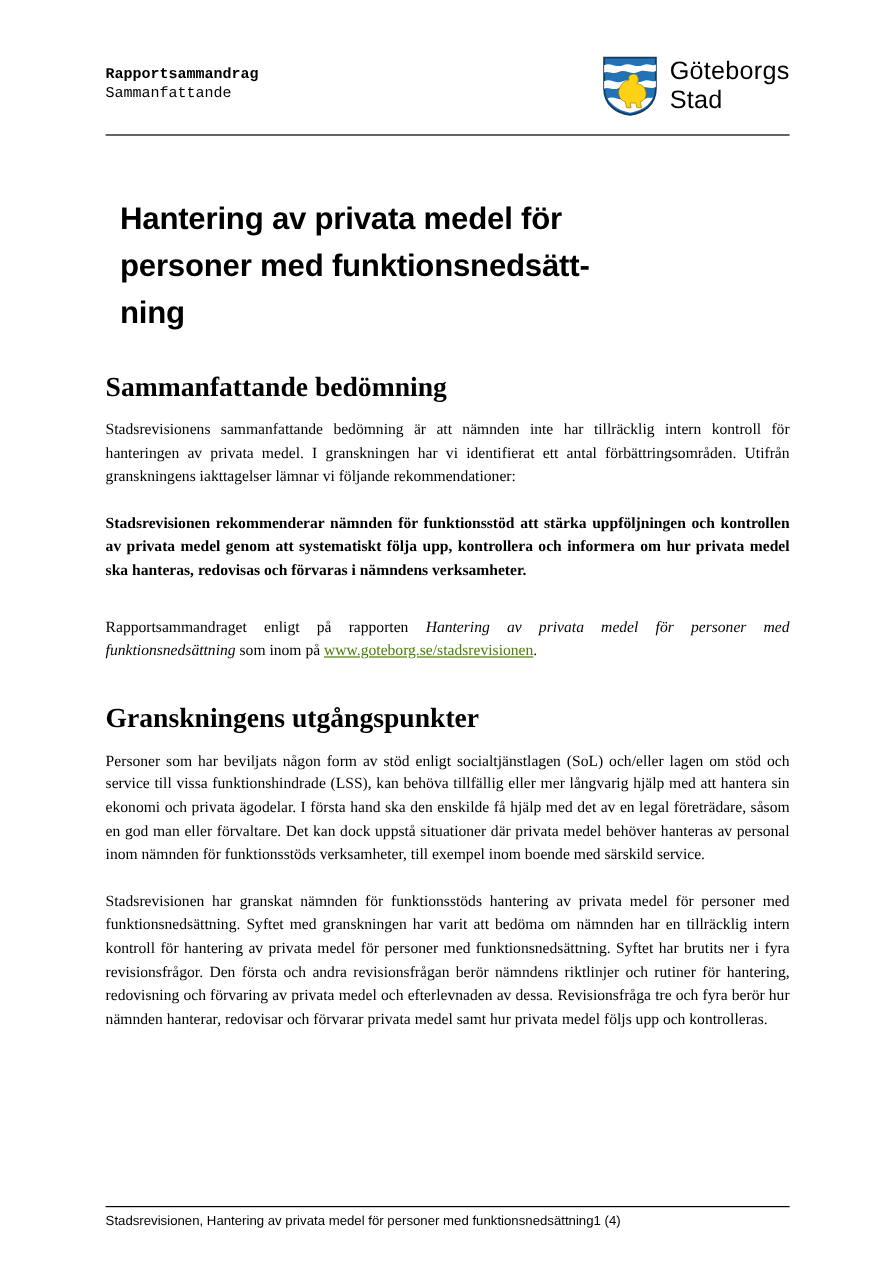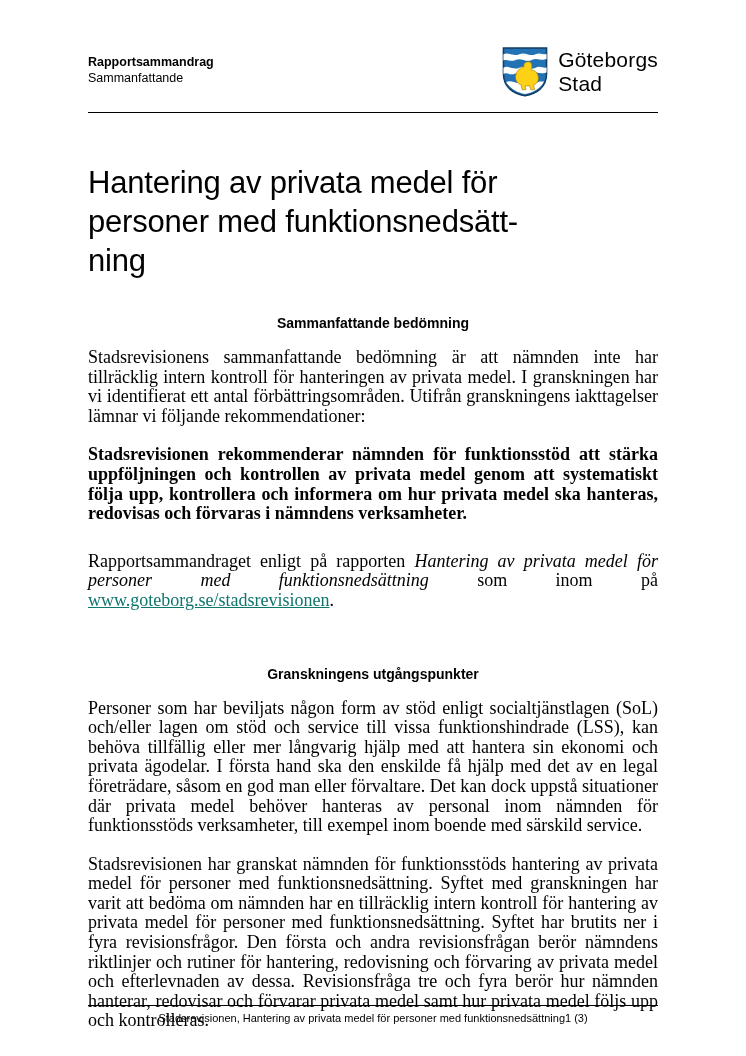--- a/index.html
+++ b/index.html
@@ -19,21 +19,21 @@
     font-family: "Liberation Serif", serif;
     overflow: hidden;
   }
   
   .header {
     display: flex;
     justify-content: space-between;
     align-items: flex-start;
   }
   .header-left {
-    font-family: Liberation Sans, sans-serif;
+    font-family: Liberation Mono, monospace;
     font-size: 12.5px;
     line-height: 16px;
     padding-top: 2px;
   }
   .doc-type { font-weight: bold; }
   .logo {
     display: flex;
     align-items: center;
     gap: 10px;
     margin-top: -6px;
@@ -46,39 +46,38 @@
     letter-spacing: 0.2px;
   }
   .rule {
     border: none;
     border-top: 1.3px solid #000;
     margin: 14px 0 0 0;
   }
   
   h1.doc-title {
     font-family: "Liberation Sans", sans-serif;
-    font-size: 31px;
+    font-size: 26px;
     line-height: 39px;
-    font-weight: normal;
+    font-weight: bold;
     letter-spacing: -0.2px;
-    margin: 50px 0 0 0;
+    margin: 50px 0 0 12px;
     white-space: pre-line;
   }
   h2.section-heading {
-    font-family: Liberation Sans, sans-serif;
-    font-size: 14px;
+    font-family: Liberation Serif, serif;
+    font-size: 23px;
     line-height: 22px;
     font-weight: bold;
     margin: 32px 0 14px 0;
-    text-align: center;
   }
-  h2.second { margin-top: 52px; }
+  h2.second { margin-top: 36px; }
   
   p.body-text {
-    font-size: 18px;
+    font-size: 13px;
     line-height: 19.6px;
     text-align: justify;
     margin: 0 0 19px 0;
   }
   p.rec-italic { font-style: italic; }
   p.rec-bold-italic { font-weight: bold; }
   p.spaced { margin-top: 28px; }
   .report-title-italic { font-style: italic; }
   a.doc-link {
     text-decoration: underline;
@@ -91,21 +90,21 @@
     right: 88px;
     bottom: 30px;
   }
   .footer-rule {
     border: none;
     border-top: 1px solid #000;
     margin: 0 0 5px 0;
   }
   .footer-row {
     display: flex;
-    justify-content: center;
+    justify-content: flex-start;
     font-family: "Liberation Sans", sans-serif;
     font-size: 11px;
     line-height: 15px;
   }
 </style>
 </head>
 <body>
 
 <div class="page">
 
@@ -135,30 +134,30 @@
 personer med funktionsnedsätt-
 ning</h1>
 
   <h2 class="section-heading">Sammanfattande bedömning</h2>
 
   <p class="body-text">Stadsrevisionens sammanfattande bedömning är att nämnden inte har tillräcklig intern kontroll för hanteringen av privata medel. I granskningen har vi identifierat ett antal förbättringsområden. Utifrån granskningens iakttagelser lämnar vi följande rekommendationer:</p>
 
 
   <p class="body-text rec-bold-italic">Stadsrevisionen rekommenderar nämnden för funktionsstöd att stärka uppföljningen och kontrollen av privata medel genom att systematiskt följa upp, kontrollera och informera om hur privata medel ska hanteras, redovisas och förvaras i nämndens verksamheter.</p>
 
-  <p class="body-text spaced"><span>Rapportsammandraget enligt på rapporten </span><span class="report-title-italic">Hantering av privata medel för personer med funktionsnedsättning</span><span> som inom på </span><a href="#" class="doc-link" style="color: #0f766e;">www.goteborg.se/stadsrevisionen</a><span>.</span></p>
+  <p class="body-text spaced"><span>Rapportsammandraget enligt på rapporten </span><span class="report-title-italic">Hantering av privata medel för personer med funktionsnedsättning</span><span> som inom på </span><a href="#" class="doc-link" style="color: #4d7c0f;">www.goteborg.se/stadsrevisionen</a><span>.</span></p>
 
   <h2 class="section-heading second">Granskningens utgångspunkter</h2>
 
   <p class="body-text">Personer som har beviljats någon form av stöd enligt socialtjänstlagen (SoL) och/eller lagen om stöd och service till vissa funktionshindrade (LSS), kan behöva tillfällig eller mer långvarig hjälp med att hantera sin ekonomi och privata ägodelar. I första hand ska den enskilde få hjälp med det av en legal företrädare, såsom en god man eller förvaltare. Det kan dock uppstå situationer där privata medel behöver hanteras av personal inom nämnden för funktionsstöds verksamheter, till exempel inom boende med särskild service.</p>
 
   <p class="body-text">Stadsrevisionen har granskat nämnden för funktionsstöds hantering av privata medel för personer med funktionsnedsättning. Syftet med granskningen har varit att bedöma om nämnden har en tillräcklig intern kontroll för hantering av privata medel för personer med funktionsnedsättning. Syftet har brutits ner i fyra revisionsfrågor. Den första och andra revisionsfrågan berör nämndens riktlinjer och rutiner för hantering, redovisning och förvaring av privata medel och efterlevnaden av dessa. Revisionsfråga tre och fyra berör hur nämnden hanterar, redovisar och förvarar privata medel samt hur privata medel följs upp och kontrolleras.</p>
 
 
   <div class="footer">
     <hr class="footer-rule">
     <div class="footer-row">
       <span>Stadsrevisionen, Hantering av privata medel för personer med funktionsnedsättning</span>
-      <span>1 (3)</span>
+      <span>1 (4)</span>
     </div>
   </div>
 
 </div>
 
 </body></html>

